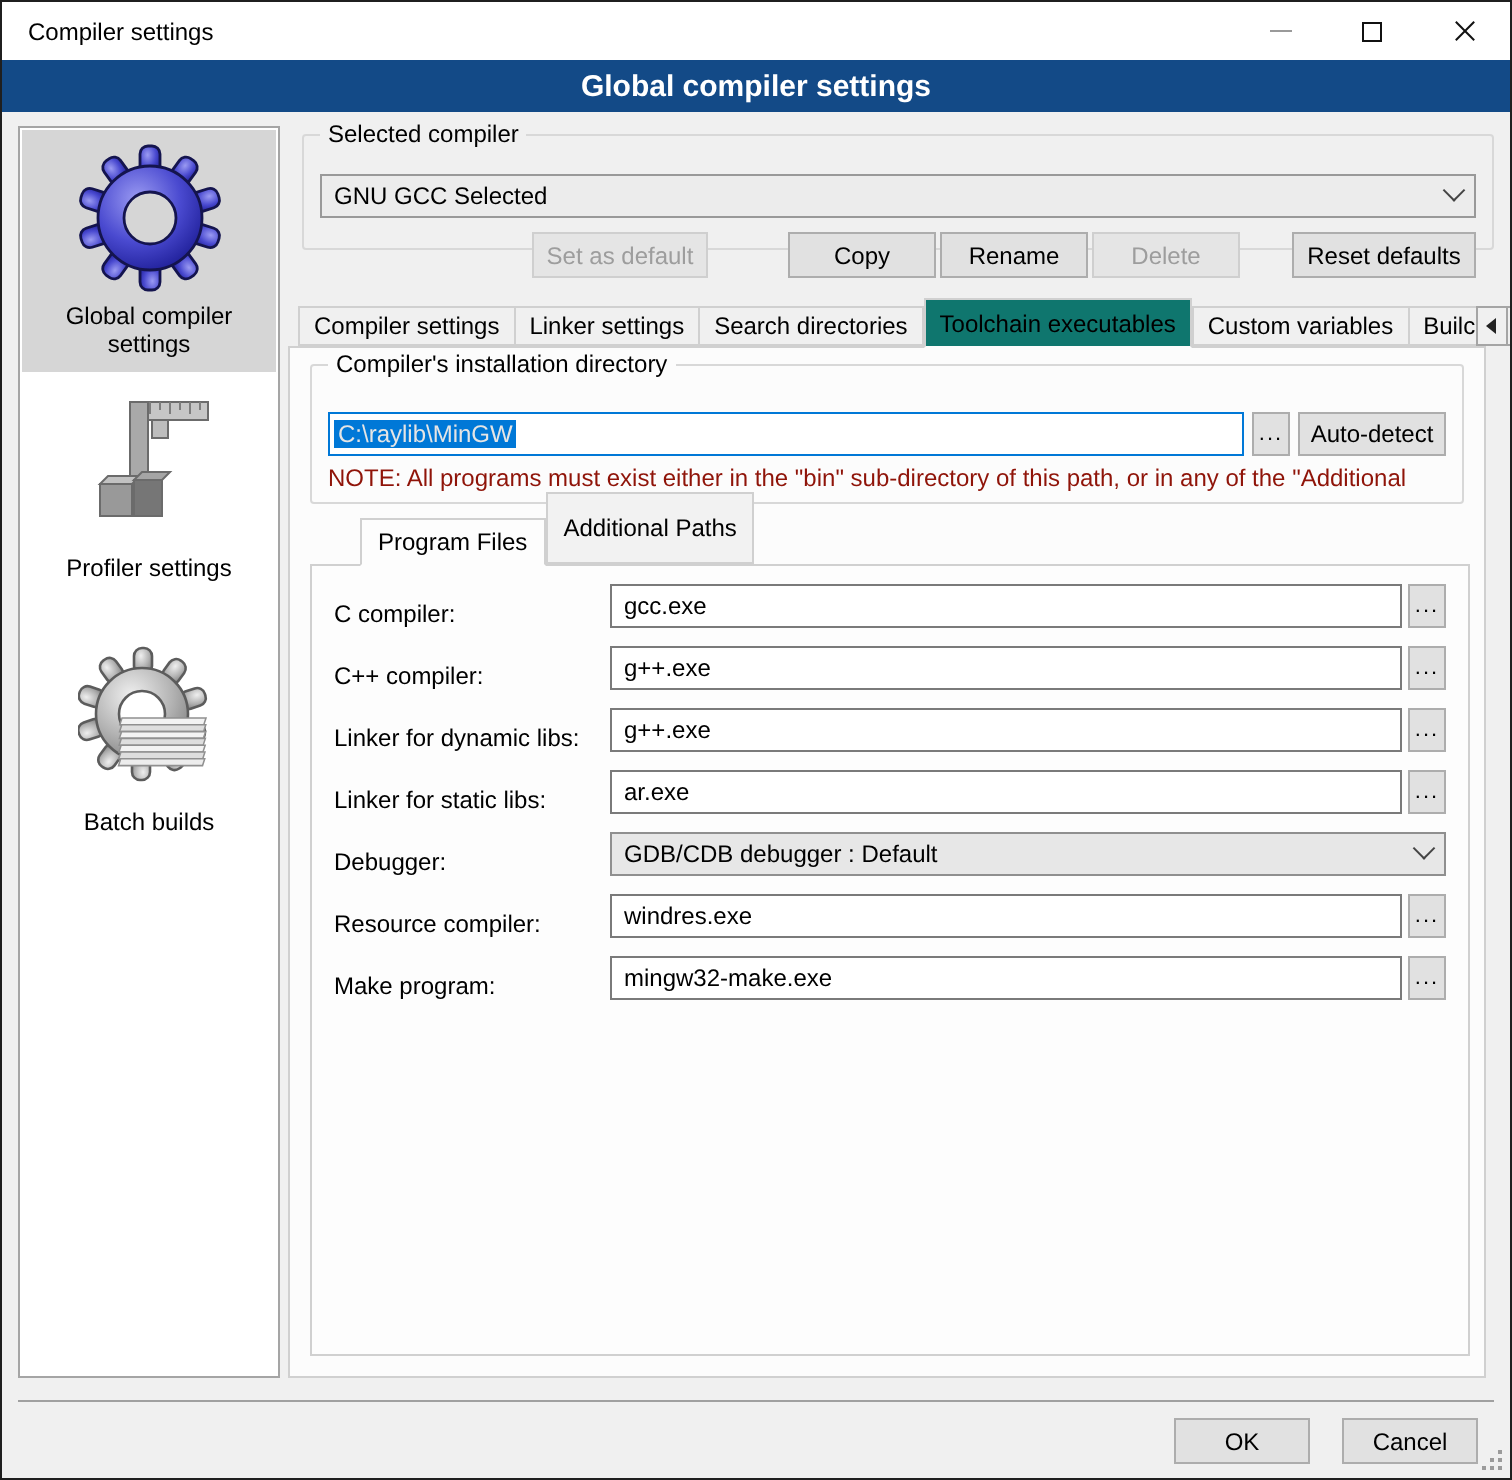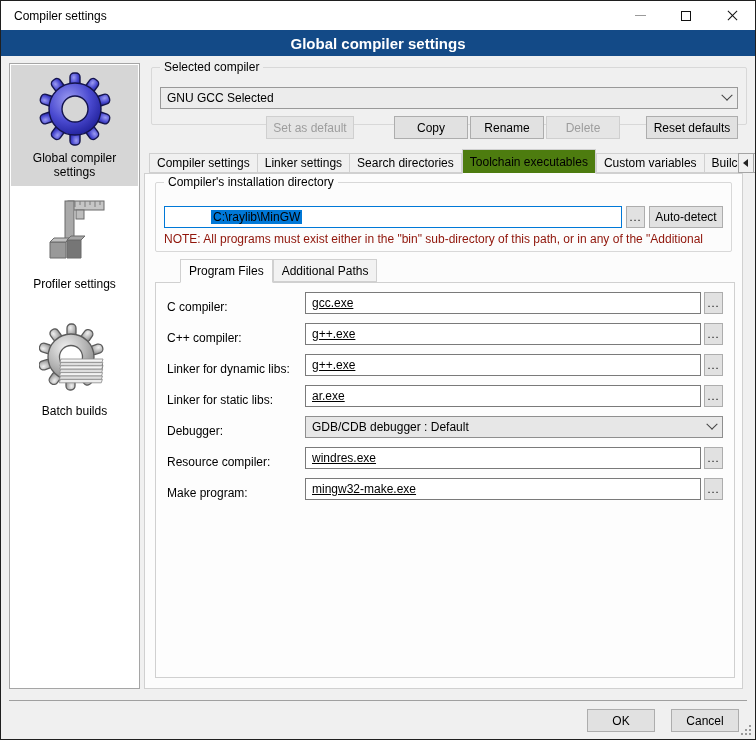--- a/index.html
+++ b/index.html
@@ -71,61 +71,61 @@
   .b-rename, .b-delete { margin-left:2px; }
   .b-reset { width:92px; margin-left:26px; }
 
   
   .tabstrip { position:absolute; left:0; top:90px; width:605px; height:22px;
               display:flex; align-items:flex-end; z-index:3; }
   .tab { height:20px; display:flex; align-items:center; padding:0 7px;
          background:#f0f0f0; border:1px solid #d0d0d0; border-left-width:0;
          white-space:nowrap; cursor:default; }
   .tab:first-child { border-left-width:1px; margin-left:5px; }
-  .tab.active { height:25px; background:#4d7c0f; border-left-width:1px; border-bottom:1px solid #fcfcfc;
+  .tab.active { height:25px; background:#0f766e; border-left-width:1px; border-bottom:1px solid #fcfcfc;
                 margin-bottom:-1px; z-index:4; position:relative; }
   .tab.active + .tab { border-left-width:1px; }
   .tab.cut { width:33px; min-width:33px; overflow:hidden; border-right:0; padding-right:0; }
   .tab-arrows { margin-left:auto; display:flex; }
   .tab-arrow { width:16px; height:20px; background:#f0f0f0; border:1px solid #a5a5a5;
                display:flex; align-items:center; justify-content:center; }
   .tab-arrow + .tab-arrow { border-left:0; }
   .tri-l { width:0; height:0; border-top:4px solid transparent; border-bottom:4px solid transparent; border-right:5px solid #222; }
 
   
   .tabpage { position:absolute; left:0; top:112px; width:599px; height:516px;
              background:#fcfcfc; border:1px solid #d0d0d0; z-index:2; }
 
   .gb-install { left:10px; top:8px; width:577px; height:70px; }
   .gb-install > .legend { background:#fcfcfc; }
   .install-row { position:absolute; left:8px; right:8px; top:23px; display:flex; gap:4px; }
   .path-input { flex:1; height:22px; background:#fff; border:1px solid #0078d7;
                 display:flex; align-items:center; padding:0 2px; overflow:hidden; }
-  .sel-text { background:#0078d7; color:#000000; padding:0 2px; white-space:nowrap;margin-left:44px; }
+  .sel-text { background:#0078d7; color:#e5e5e5; padding:0 2px; white-space:nowrap; }
   .browse-btn { width:19px; height:22px; font-size:11px; letter-spacing:1px; }
   .autodetect-btn { width:74px; height:22px; }
   .note { position:absolute; left:8px; right:2px; top:49px; color:#8f1409;
           white-space:nowrap; overflow:hidden; }
 
   
   .subtabstrip { position:absolute; left:28px; top:86px; display:flex; align-items:flex-end; height:22px; z-index:3; }
-  .subtab { height:23px; display:flex; align-items:center; padding:0 8px;
+  .subtab { height:36px; display:flex; align-items:center; padding:0 8px;
             background:#f2f2f2; border:1px solid #d0d0d0; border-left-width:0; white-space:nowrap; cursor:default; }
   .subtab:first-child { border-left-width:1px; margin-left:7px; }
   .subtab.active { height:24px; background:#fdfdfd; border-left-width:1px; border-bottom:1px solid #fdfdfd;
                    margin-bottom:-1px; z-index:4; position:relative; }
   .subtab.active + .subtab { border-left-width:1px; }
 
   
   .subpage { position:absolute; left:10px; top:108px; width:580px; height:396px;
              background:#fdfdfd; border:1px solid #d0d0d0; padding:9px 11px 0 11px; }
   .frow { display:flex; align-items:flex-end; height:22px; margin-bottom:9px; }
   .frow .flabel { width:138px; flex:0 0 auto; }
   .frow input { flex:1; height:22px; border:1px solid #7a7a7a; background:#fff;
-                padding:0 6px; font:12px "Liberation Sans", sans-serif;text-decoration:underline; }
+                padding:0 6px; font:12px "Liberation Sans", sans-serif; }
   .frow .browse-btn { margin-left:3px; flex:0 0 auto; }
   .frow .combo { flex:1; background:#e7e7e7; border-color:#8f8f8f; }
 
   
   .footer-line { position:absolute; left:8px; right:8px; top:644px; border-top:1px solid #a0a0a0; }
   .ok-btn { position:absolute; top:653px; right:100px; width:68px; }
   .cancel-btn { position:absolute; top:653px; right:16px; width:68px; }
   .grip { position:absolute; right:4px; bottom:4px; width:10px; height:10px; }
   .grip i { position:absolute; width:2px; height:2px; background:#9b9b9b; }
   .g1{right:0;bottom:0}.g2{right:4px;bottom:0}.g3{right:8px;bottom:0}.g4{right:0;bottom:4px}.g5{right:4px;bottom:4px}.g6{right:0;bottom:8px}

